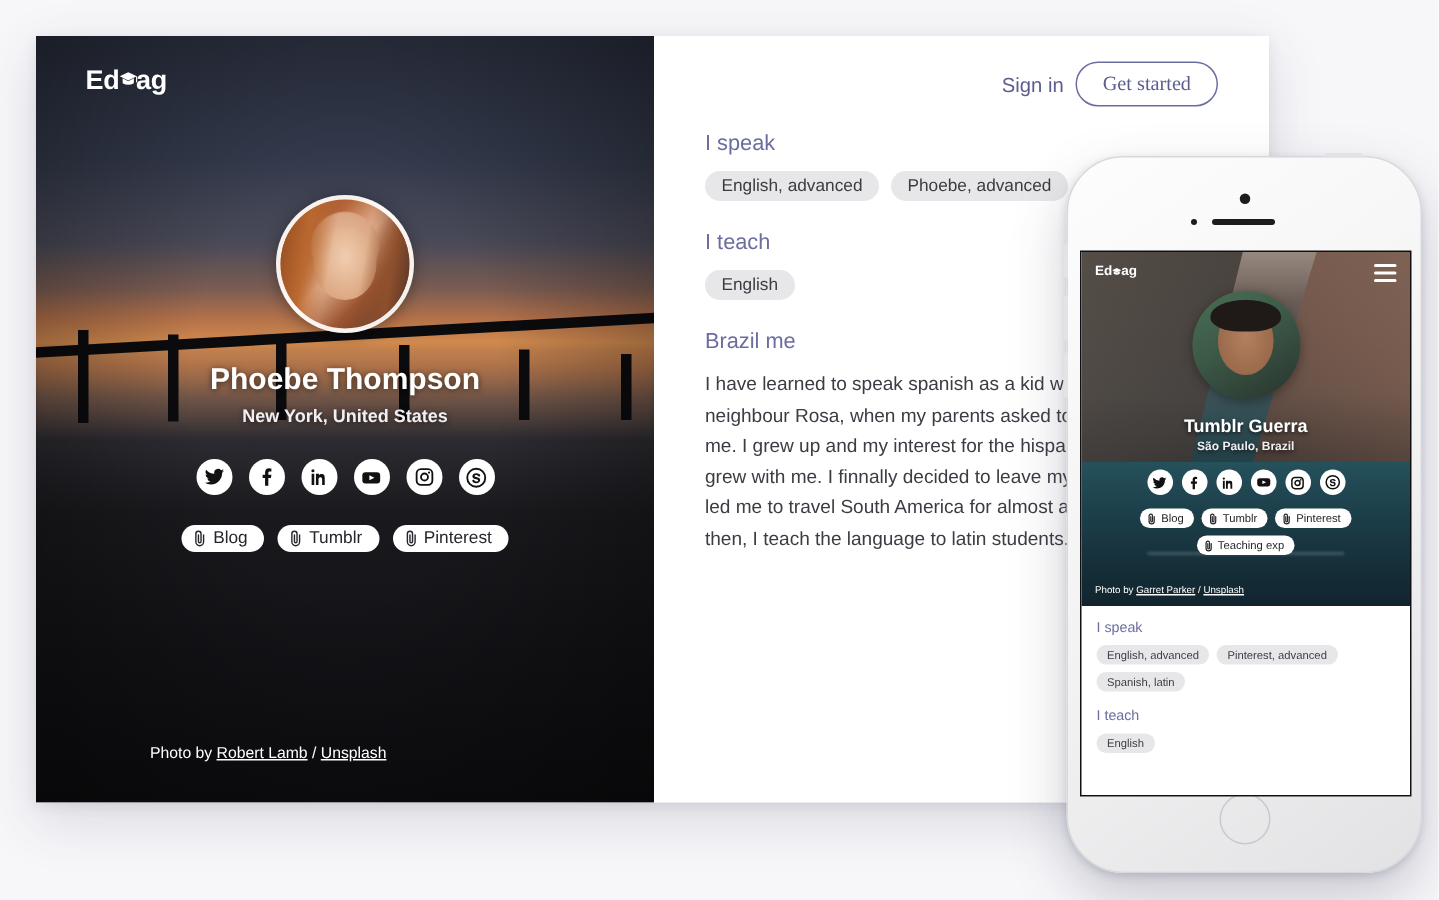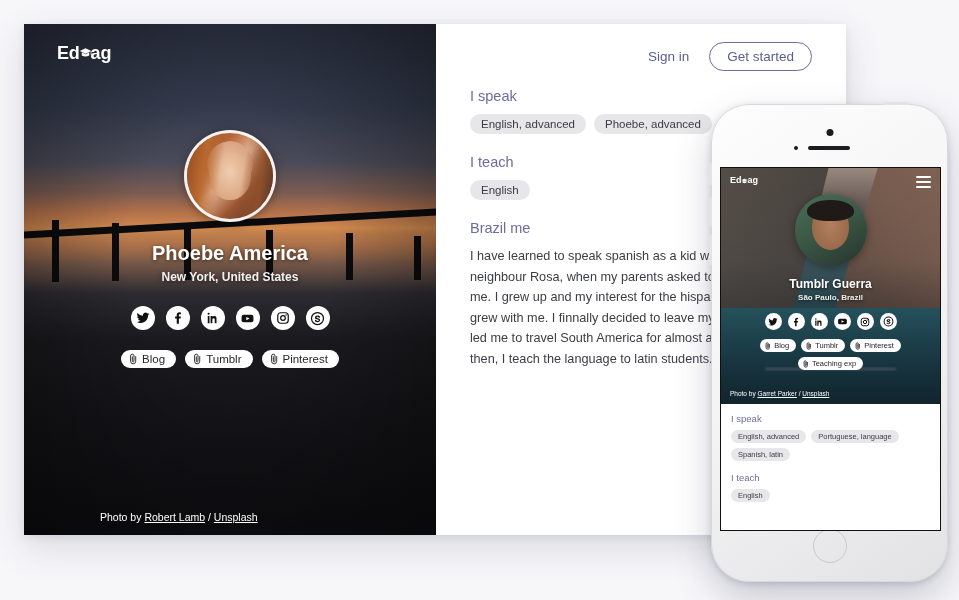--- a/index.html
+++ b/index.html
@@ -192,55 +192,55 @@
     align-items: center;
     gap: 4px;
     cursor: pointer;
     white-space: nowrap;
   }
   .clip-icon { display: block; }
 
   .photo-credit {
     position: absolute;
     left: 33px;
-    bottom: 12px;
+    bottom: 27px;
     color: #ffffff;
     font-size: 10.5px;
     padding-left: 43px;
   }
   .photo-credit a { color: #fff; text-decoration: underline; }
 
   
   .info {
     flex: 1;
     position: relative;
     padding: 0 34px;
     background: #fff;
   }
   .topbar {
     height: 64px;
     display: flex;
     align-items: center;
     justify-content: flex-end;
-    gap: 20px;
+    gap: 8px;
   }
   .signin {
     color: #5b5d8e;
     font-size: 13.5px;
     cursor: pointer;
   }
   .get-started {
     border: 1.3px solid #6b6da0;
     color: #5b5d8e;
     background: transparent;
     border-radius: 16px;
     padding: 6px 17px;
     font-size: 13.5px;
     cursor: pointer;
-    font-family: Liberation Sans, sans-serif;
+    font-family: Liberation Serif, serif;
   }
 
   .sec-title {
     color: #6b6d9e;
     font-size: 14.5px;
     margin-bottom: 10px;
   }
   .sec { margin-bottom: 20px; }
   .sec:first-of-type { margin-top: 22px; }
 
@@ -537,21 +537,21 @@
             <path d="M8 1 L15 4.4 L8 7.8 L1 4.4 Z" fill="#ffffff"></path>
             <path d="M3.4 6 L3.4 10 Q8 12.6 12.6 10 L12.6 6 L8 8.4 Z" fill="#ffffff"></path>
             <rect x="14.4" y="4.4" width="0.9" height="5" fill="#ffffff"></rect>
           </svg>
         </span>
         <span>ag</span>
       </div>
 
       <div class="avatar"></div>
 
-      <div class="profile-name">Phoebe America</div>
+      <div class="profile-name">Phoebe Thompson</div>
       <div class="profile-loc">New York, United States</div>
 
       <div class="social-row">
         <div class="social">
           <svg width="14" height="14" viewBox="0 0 24 24">
               <path fill="#111" d="M23 4.9a9 9 0 0 1-2.6.7 4.5 4.5 0 0 0 2-2.5 9 9 0 0 1-2.9 1.1 4.5 4.5 0 0 0-7.7 4.1A12.8 12.8 0 0 1 2.5 3.6a4.5 4.5 0 0 0 1.4 6 4.4 4.4 0 0 1-2-.6v.1a4.5 4.5 0 0 0 3.6 4.4 4.5 4.5 0 0 1-2 .1 4.5 4.5 0 0 0 4.2 3.1A9 9 0 0 1 1 18.6a12.7 12.7 0 0 0 6.9 2c8.3 0 12.8-6.9 12.8-12.8v-.6A9 9 0 0 0 23 4.9z"></path>
             </svg>
         </div>
         <div class="social">
           <svg width="14" height="14" viewBox="0 0 24 24">
@@ -752,21 +752,21 @@
           <span>Photo by </span><a href="#">Garret Parker</a><span> / </span><a href="#">Unsplash</a>
         </div>
       </div>
     </div>
 
     <div class="m-body">
       <div class="m-sec">
         <div class="m-sec-title">I speak</div>
         <div class="m-tag-row">
           <span class="m-tag">English, advanced</span>
-          <span class="m-tag">Portuguese, language</span>
+          <span class="m-tag">Pinterest, advanced</span>
           <span class="m-tag">Spanish, latin</span>
         </div>
       </div>
       <div class="m-sec">
         <div class="m-sec-title">I teach</div>
         <div class="m-tag-row">
           <span class="m-tag">English</span>
         </div>
       </div>
     </div>

